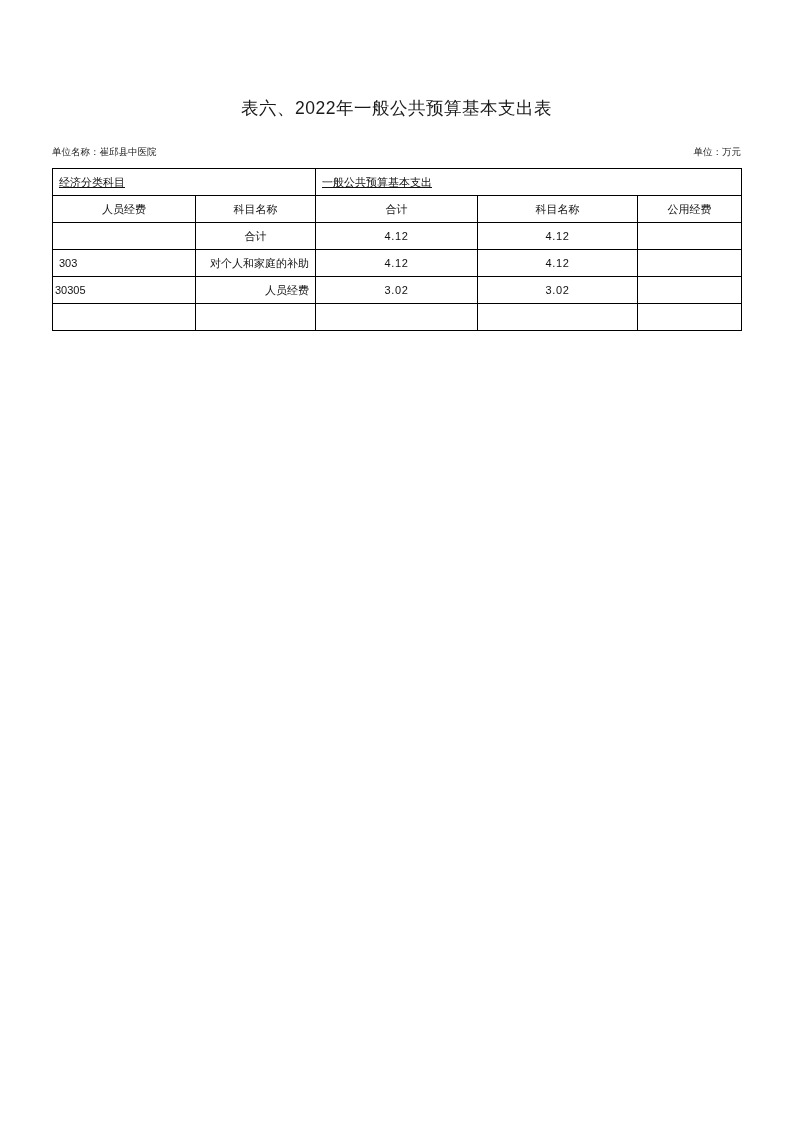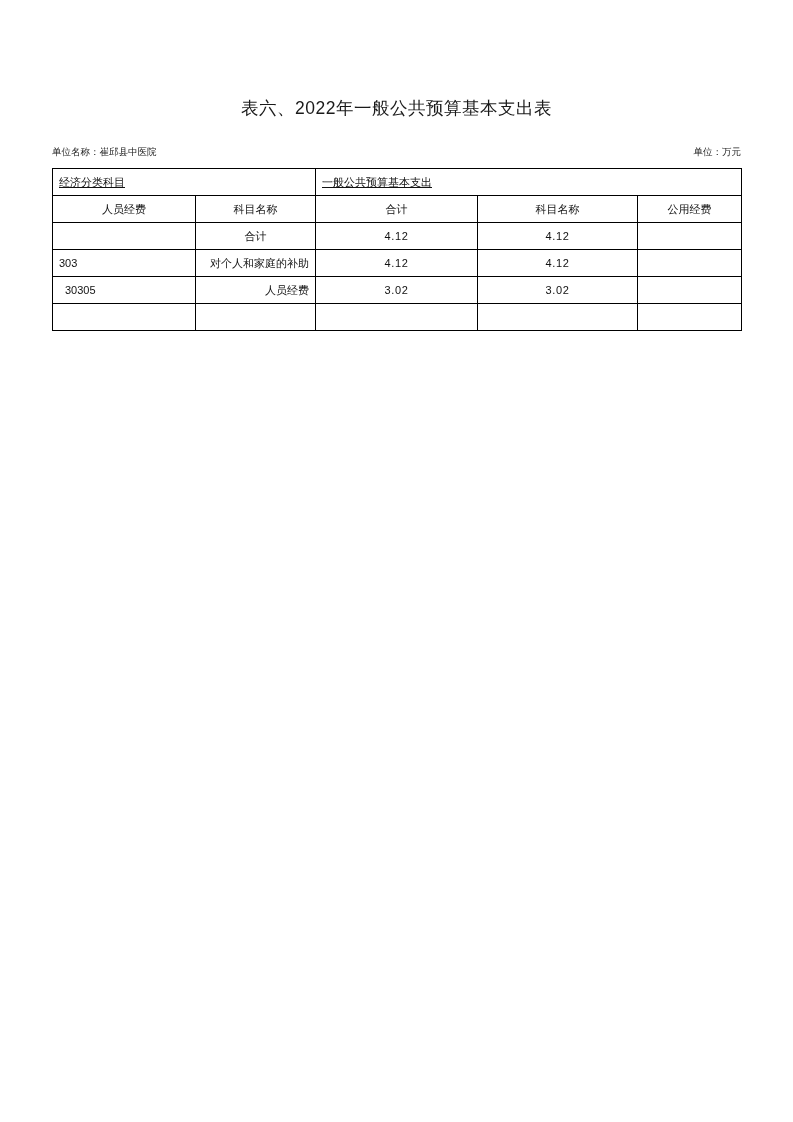--- a/index.html
+++ b/index.html
@@ -82,21 +82,21 @@
   .row-total td {
     height: 26px;
     font-weight: bold;
   }
   .cell-code {
     text-align: left;
     padding-left: 6px;
     margin-left: 16px;
   }
   .cell-code.indent1 {
-    padding-left: 12px;
+    padding-left: 2px;
   }
   .cell-name {
     text-align: right;
     padding-left: 10px;
   }
   .cell-num {
     text-align: center;
     font-family: "Liberation Serif", serif;
     font-size: 11.5px;
     letter-spacing: 0.6px;

